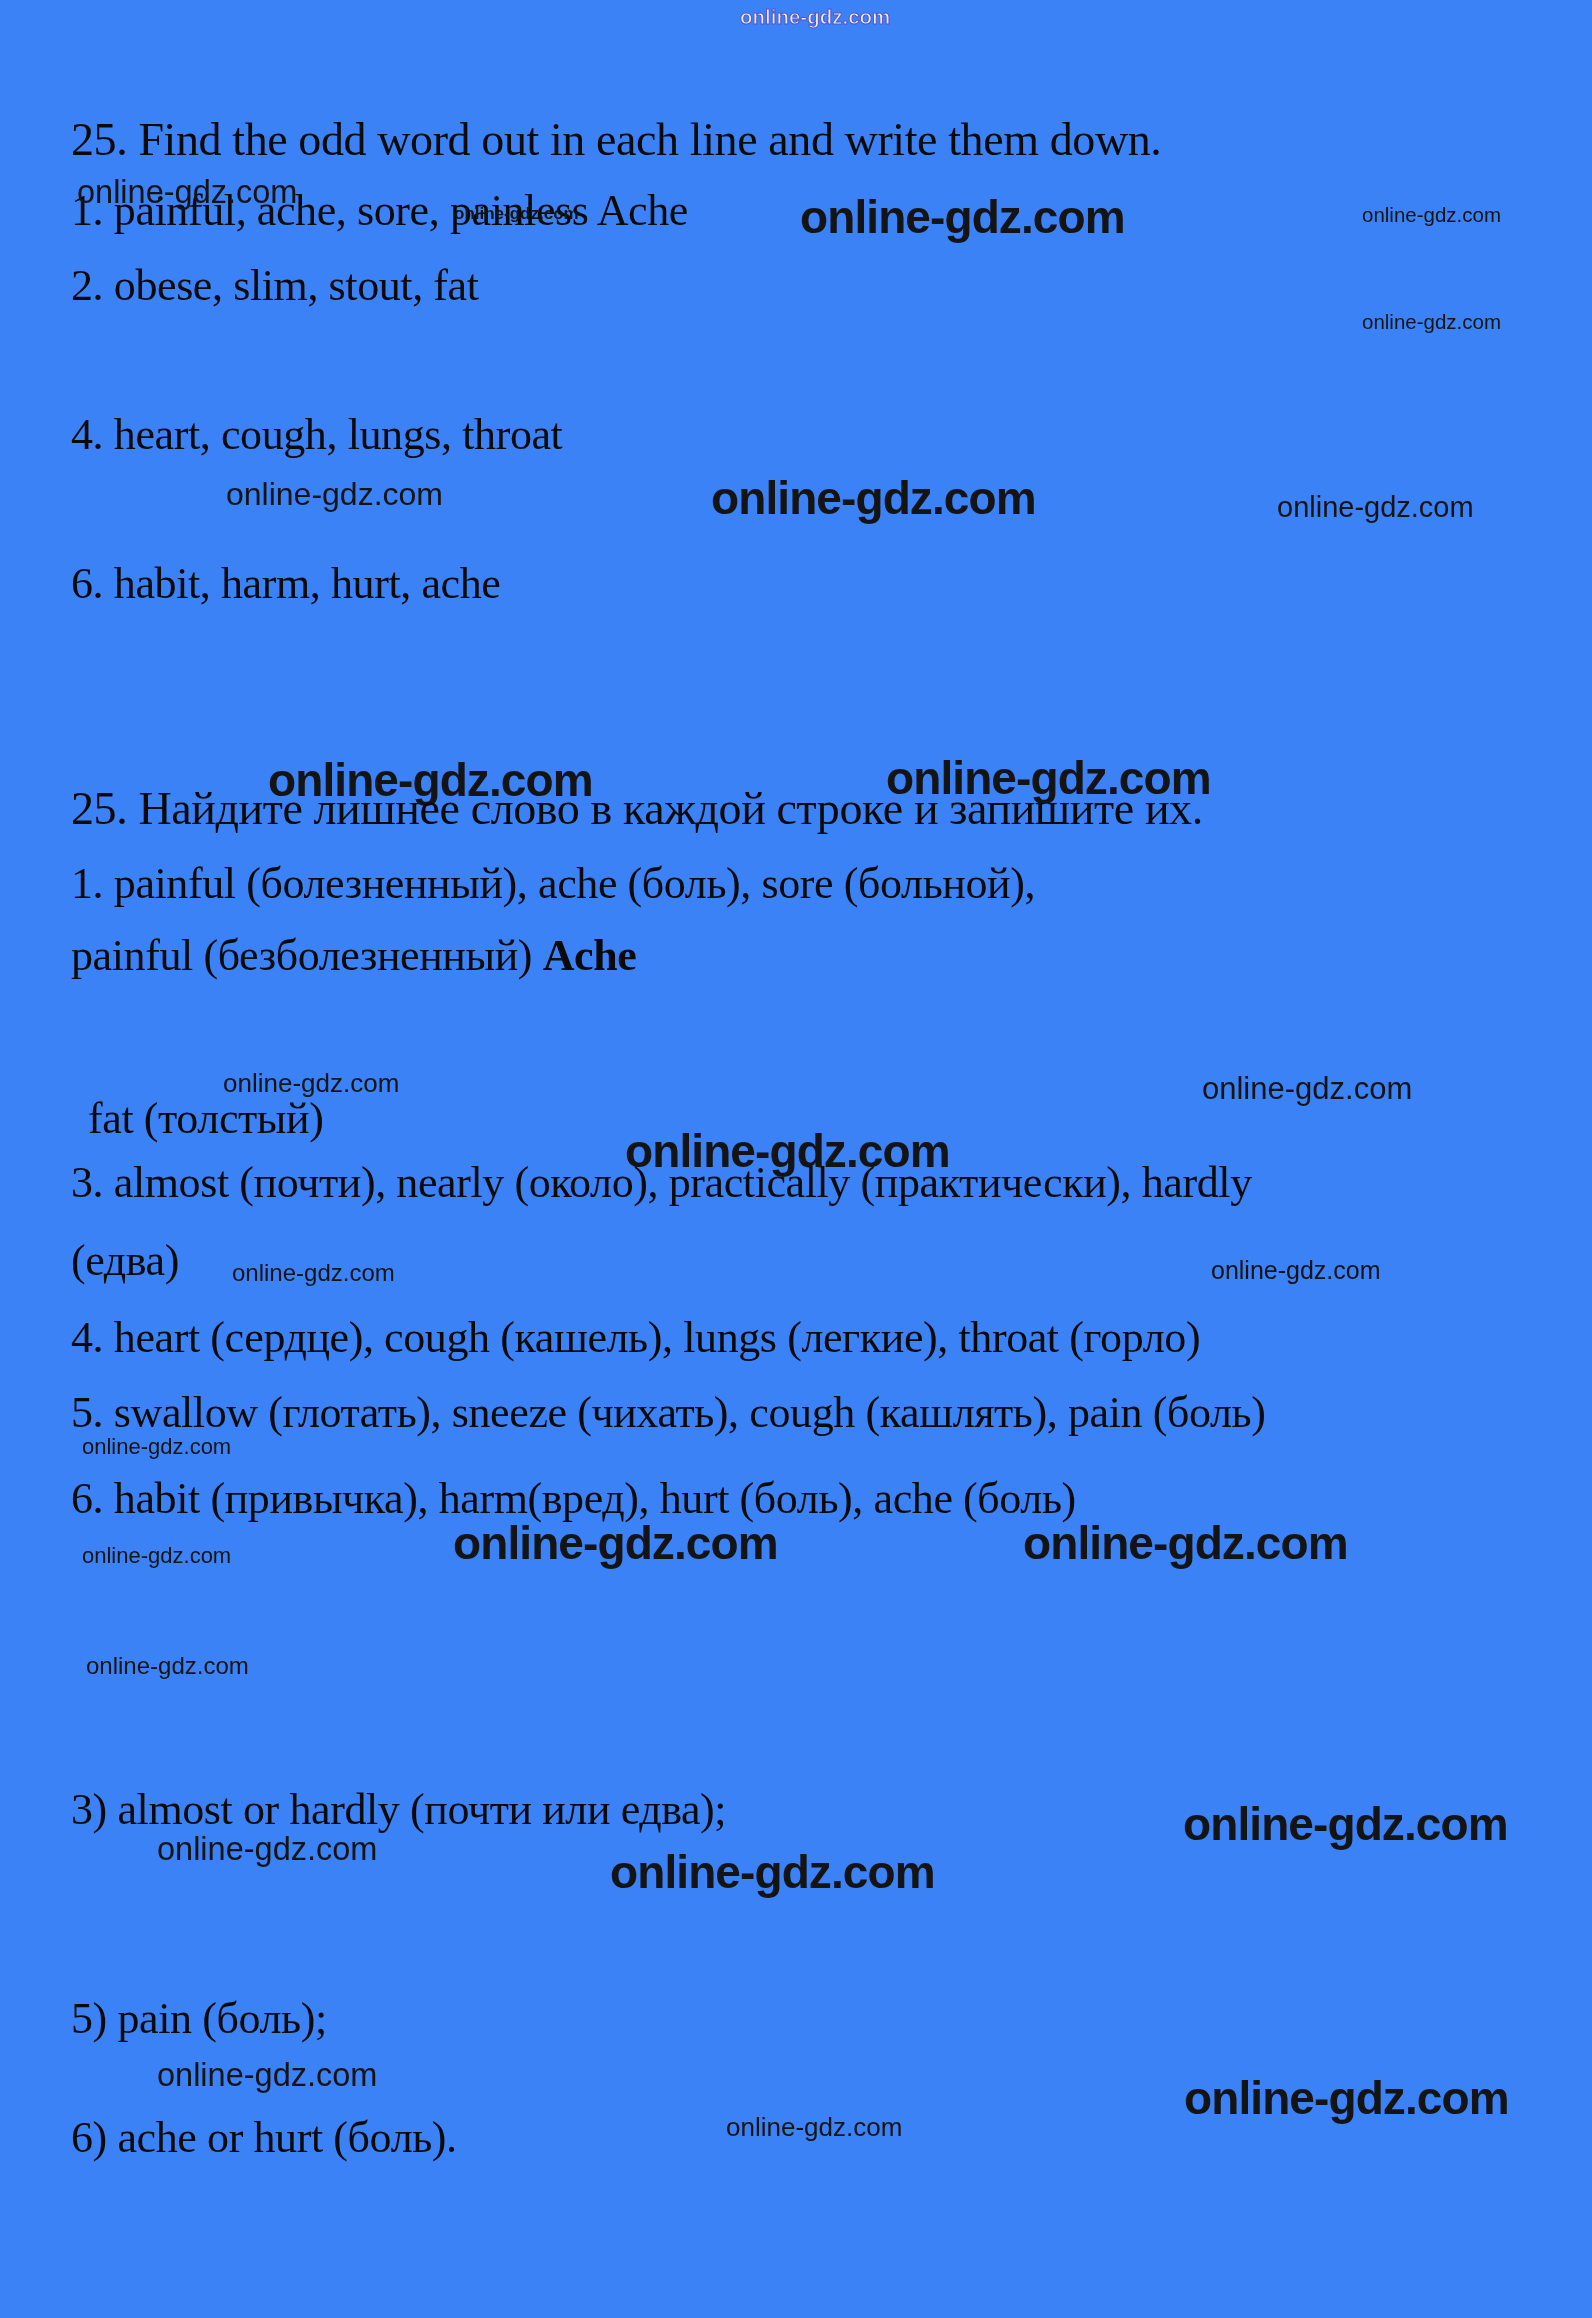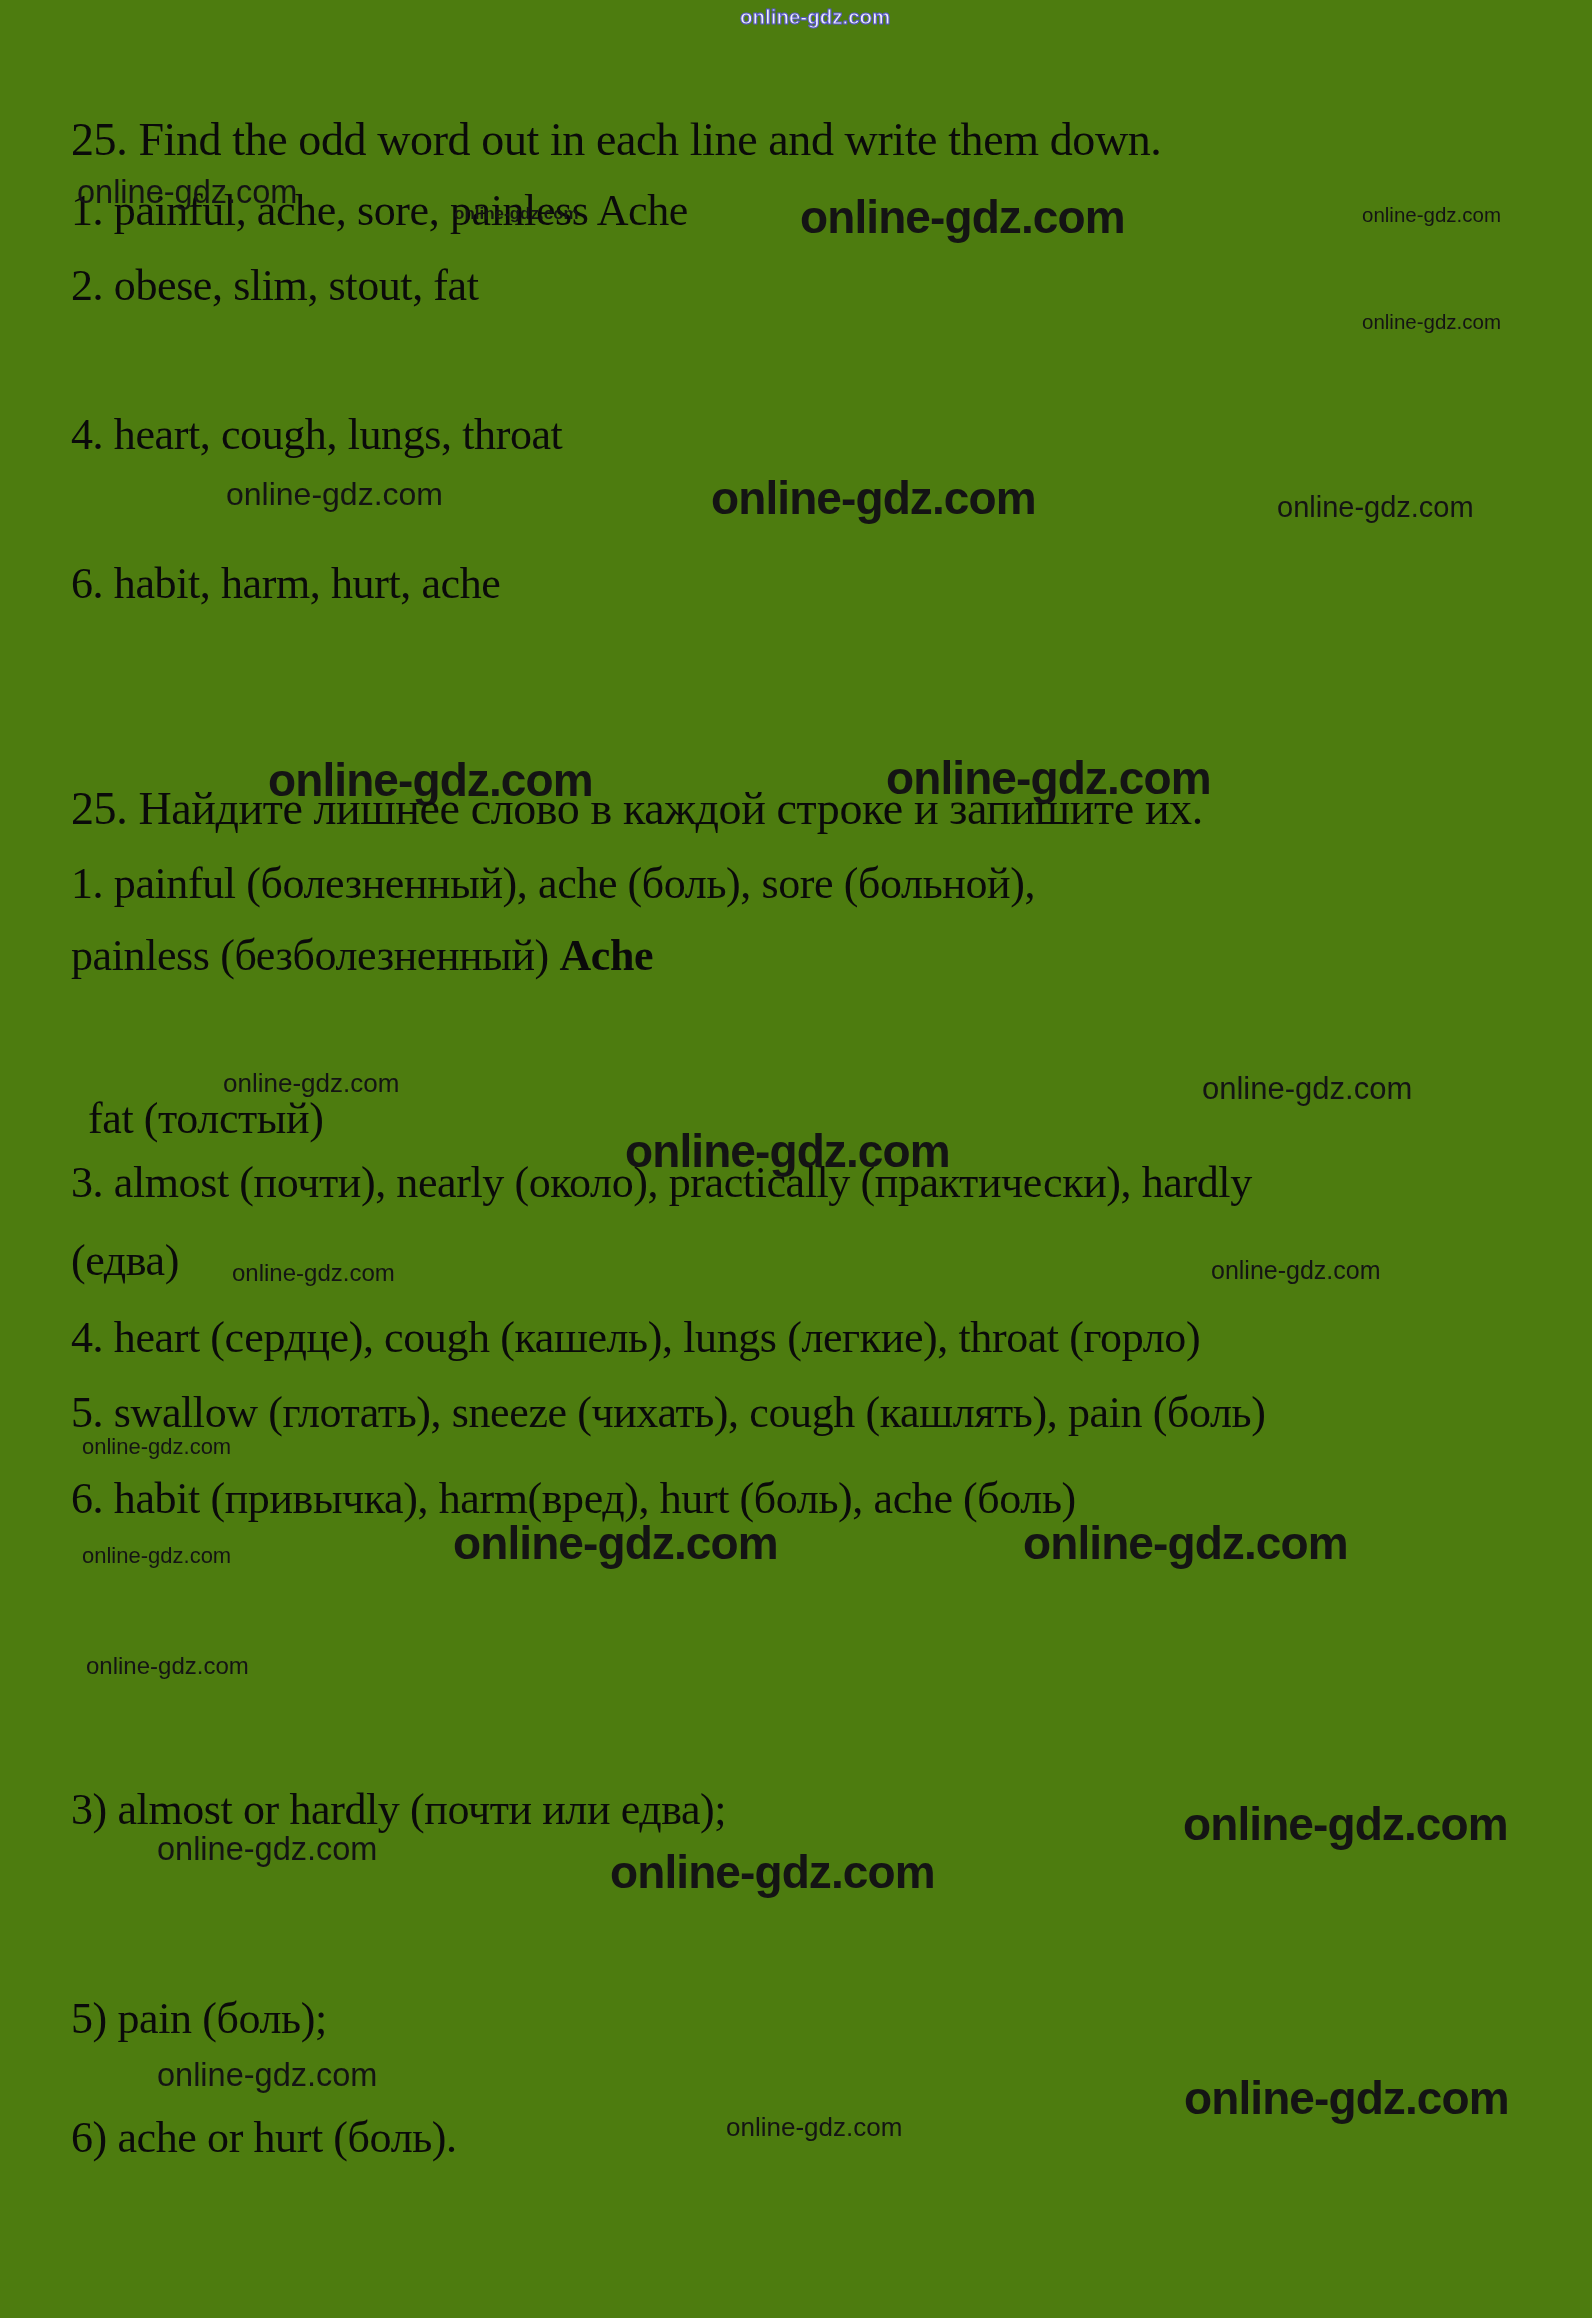--- a/index.html
+++ b/index.html
@@ -4,21 +4,21 @@
 <style>
   html, body {
     margin: 0;
     padding: 0;
     background: #ffffff;
   }
   #page {
     position: relative;
     width: 1592px;
     height: 2319px;
-    background: #4d7c0f;
+    background: #3b82f6;
     overflow: hidden;
   }
   .line {
     position: absolute;
     left: 71px;
     white-space: nowrap;
     font-family: "Liberation Serif", "DejaVu Serif", serif;
     font-size: 44px;
     letter-spacing: -0.4px;
     color: #0a0a0a;
@@ -83,21 +83,21 @@
   <div class="wm wm-med" style="left:226px; top:476px;">online-gdz.com</div>
   <div class="wm wm-big" style="left:711px; top:471px;">online-gdz.com</div>
   <div class="wm wm-med" style="left:1277px; top:491px; font-size:29px;">online-gdz.com</div>
 
   <div class="wm wm-big" style="left:268px;  top:753px;">online-gdz.com</div>
   <div class="wm wm-big" style="left:886px; top:751px;">online-gdz.com</div>
 
   <div class="line title" style="top:782px;">25. Найдите лишнее слово в каждой строке и запишите их.</div>
 
   <div class="line" style="top:858px;">1. painful (болезненный), ache (боль), sore (больной),</div>
-  <div class="line" style="top:930px;"><span>painless (безболезненный) </span><b>Ache</b></div>
+  <div class="line" style="top:930px;"><span>painful (безболезненный) </span><b>Ache</b></div>
   <div class="line" style="top:1093px;margin-left:17px;">fat (толстый)</div>
   <div class="line" style="top:1157px;">3. almost (почти), nearly (около), practically (практически), hardly</div>
   <div class="line" style="top:1235px;">(едва)</div>
   <div class="line" style="top:1312px;">4. heart (сердце), cough (кашель), lungs (легкие), throat (горло)</div>
   <div class="line" style="top:1387px;">5. swallow (глотать), sneeze (чихать), cough (кашлять), pain (боль)</div>
   <div class="line" style="top:1461px;margin-top:12px;">6. habit (привычка), harm(вред), hurt (боль), ache (боль)</div>
 
   <div class="wm wm-sm" style="left:223px;  top:1068px; font-size:26px;">online-gdz.com</div>
   <div class="wm wm-med" style="left:1202px; top:1071px; font-size:31px;">online-gdz.com</div>
   <div class="wm wm-big" style="left:625px;  top:1124px;">online-gdz.com</div>

